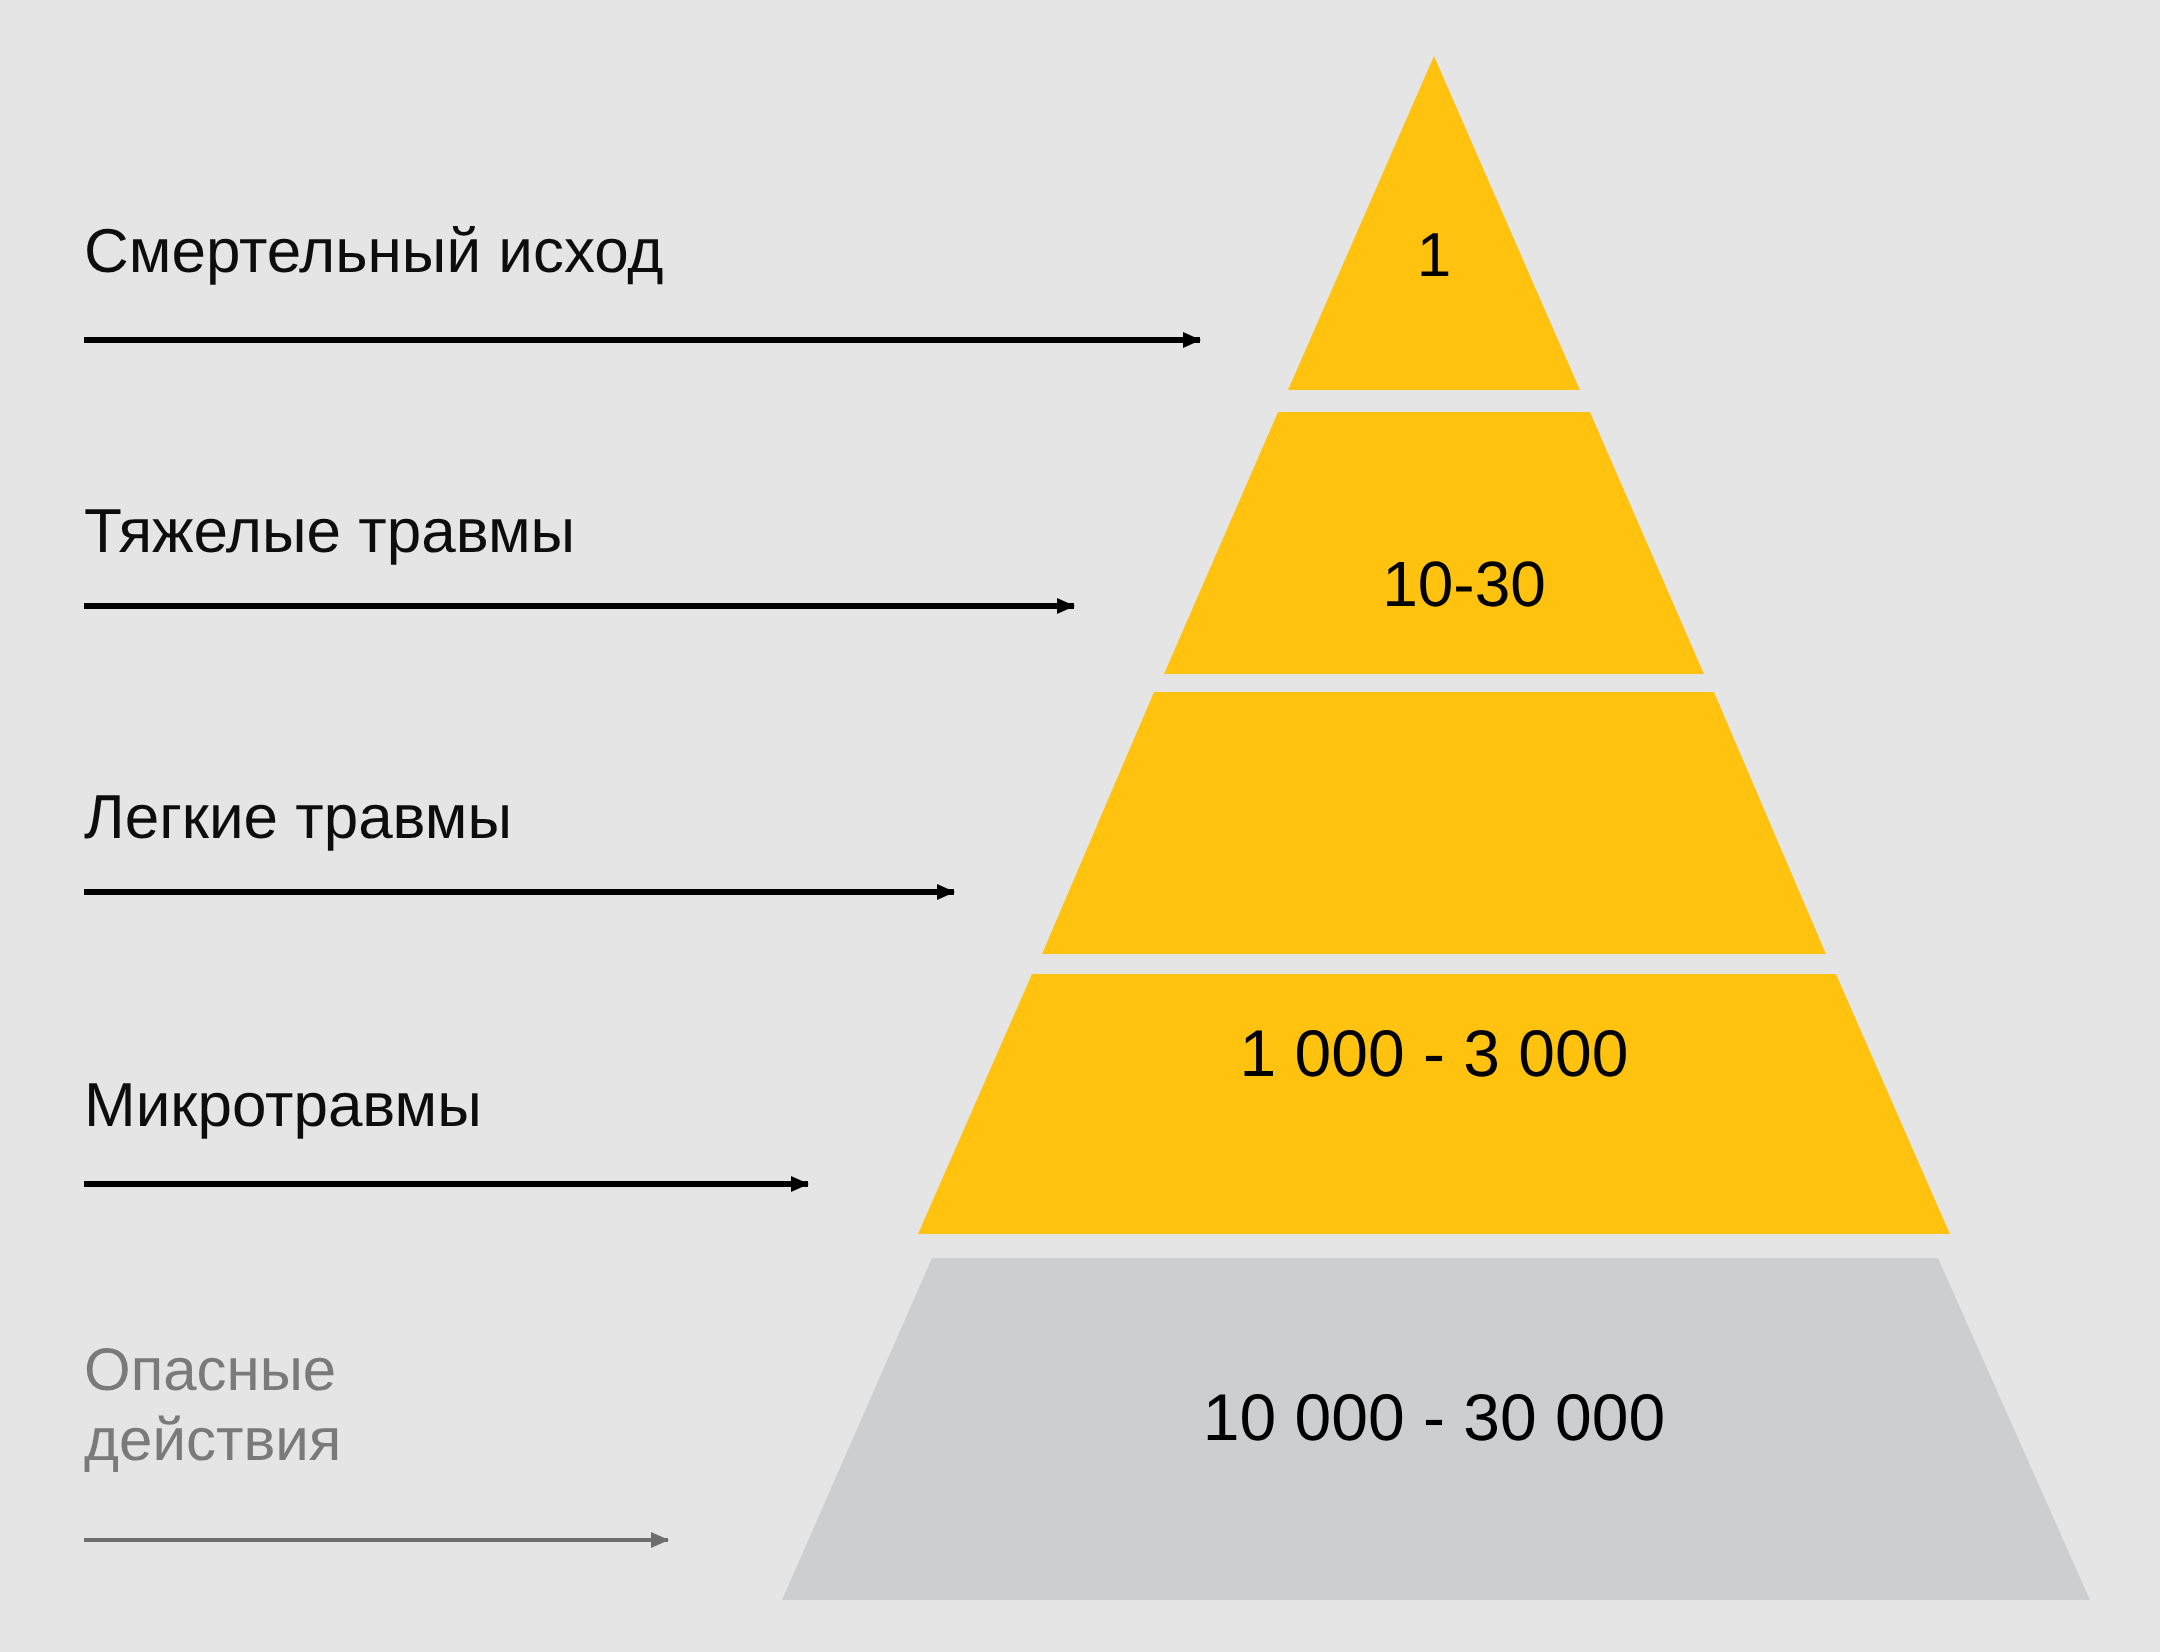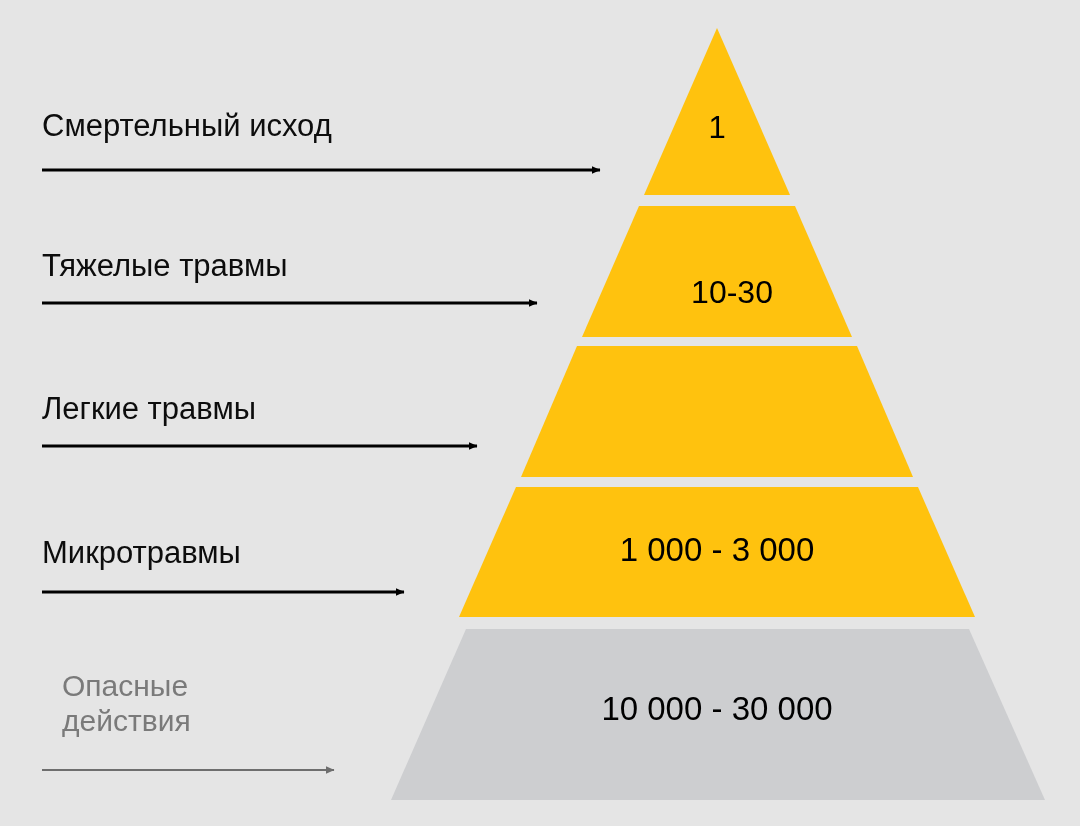--- a/index.html
+++ b/index.html
@@ -72,21 +72,21 @@
     <line x1="42" y1="303" x2="537" y2="303" stroke="#000000" stroke-width="3" marker-end="url(#arrowhead-dark)"></line>
     <line x1="42" y1="446" x2="477" y2="446" stroke="#000000" stroke-width="3" marker-end="url(#arrowhead-dark)"></line>
     <line x1="42" y1="592" x2="404" y2="592" stroke="#000000" stroke-width="3" marker-end="url(#arrowhead-dark)"></line>
     <line x1="42" y1="770" x2="334" y2="770" stroke="#6E6E6E" stroke-width="2" marker-end="url(#arrowhead-gray)"></line>
   </svg>
 
   <div class="row-label label-dark" style="left:42px; top:108px; font-size:31px;">Смертельный исход</div>
   <div class="row-label label-dark" style="left:42px; top:248px; font-size:31px;">Тяжелые травмы</div>
   <div class="row-label label-dark" style="left:42px; top:535px; font-size:31px;">Микротравмы</div>
   <div class="row-label label-dark" style="left:42px; top:391px; font-size:31px;">Легкие травмы</div>
-  <div class="row-label label-gray" style="left:42px; top:668px; font-size:30px;margin-left:20px;">Опасные
+  <div class="row-label label-gray" style="left:42px; top:668px; font-size:30px;">Опасные
 действия</div>
 
   <div class="tier-value" style="left:617px; top:112px; width:200px; font-size:31px;">1</div>
   <div class="tier-value" style="left:622px; top:252px; width:220px; font-size:32px;margin-top:24px;">10-30</div>
-  <div class="tier-value" style="left:567px; top:533px; width:300px; font-size:33px;">1 000 - 3 000</div>
+  <div class="tier-value" style="left:567px; top:510px; width:300px; font-size:33px;">1 000 - 3 000</div>
   <div class="tier-value" style="left:552px; top:676px; width:330px; font-size:33px;margin-top:16px;">10 000 - 30 000</div>
 
 </div>
 
 </body></html>

